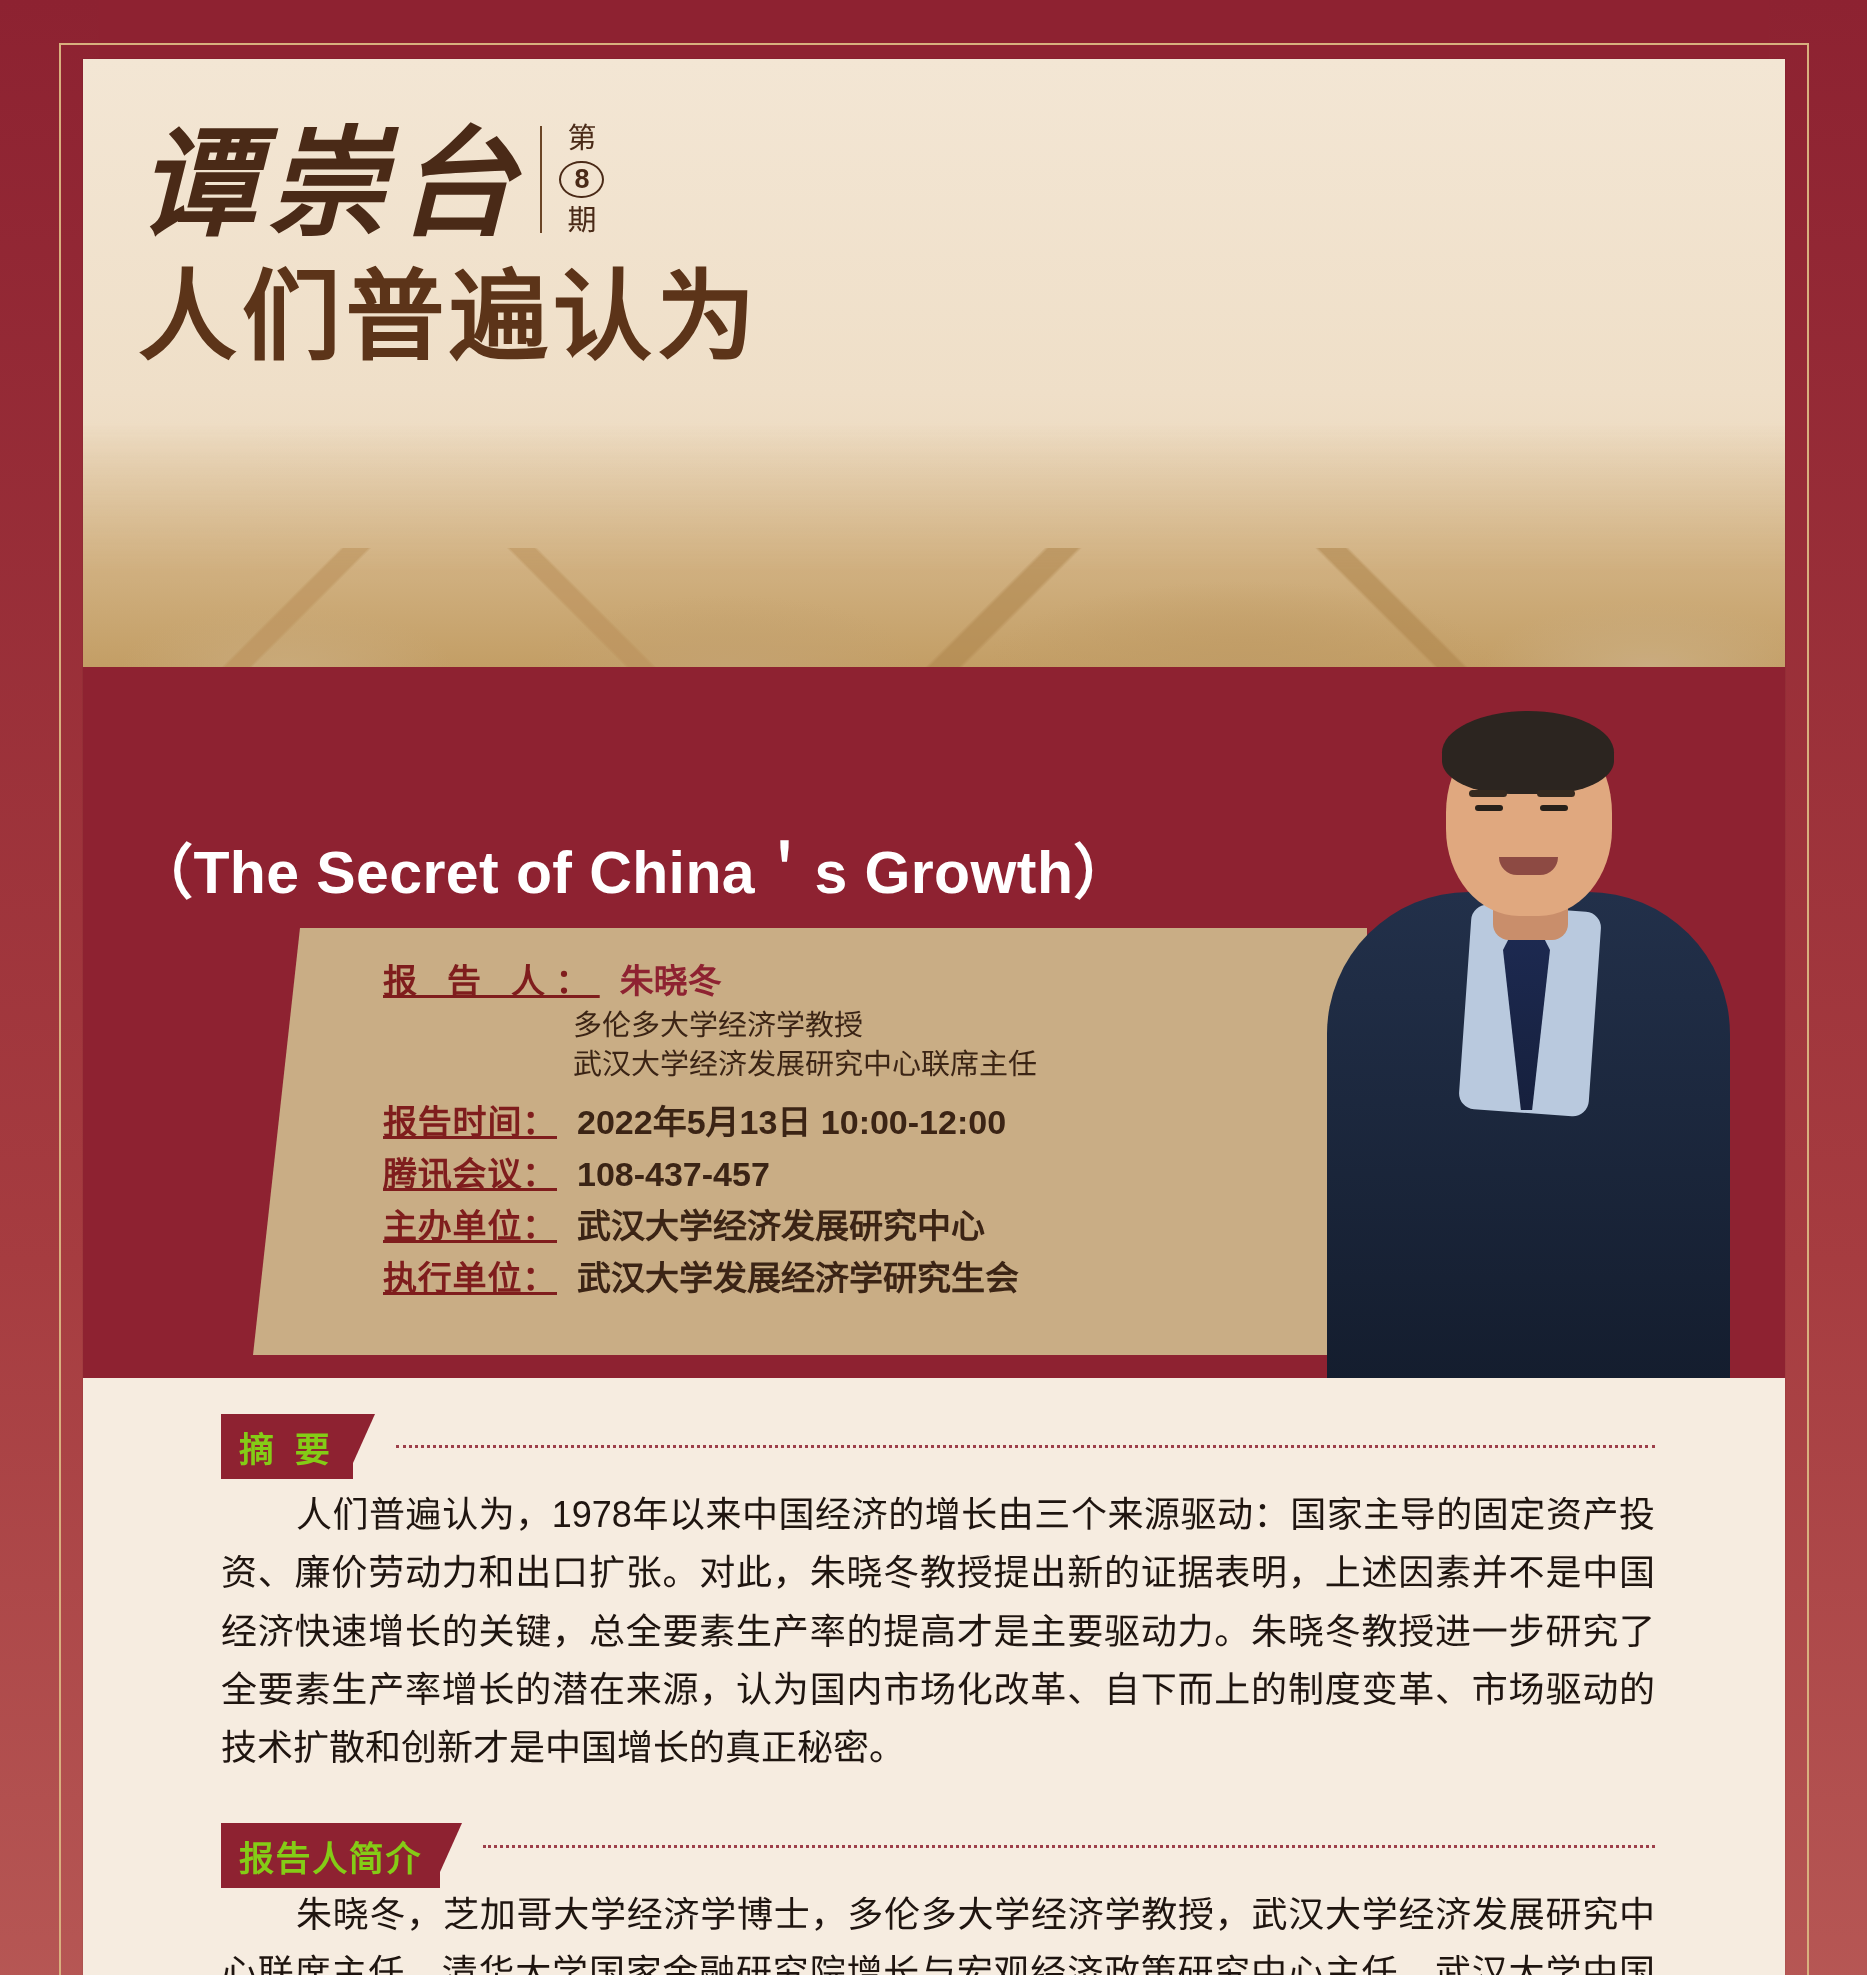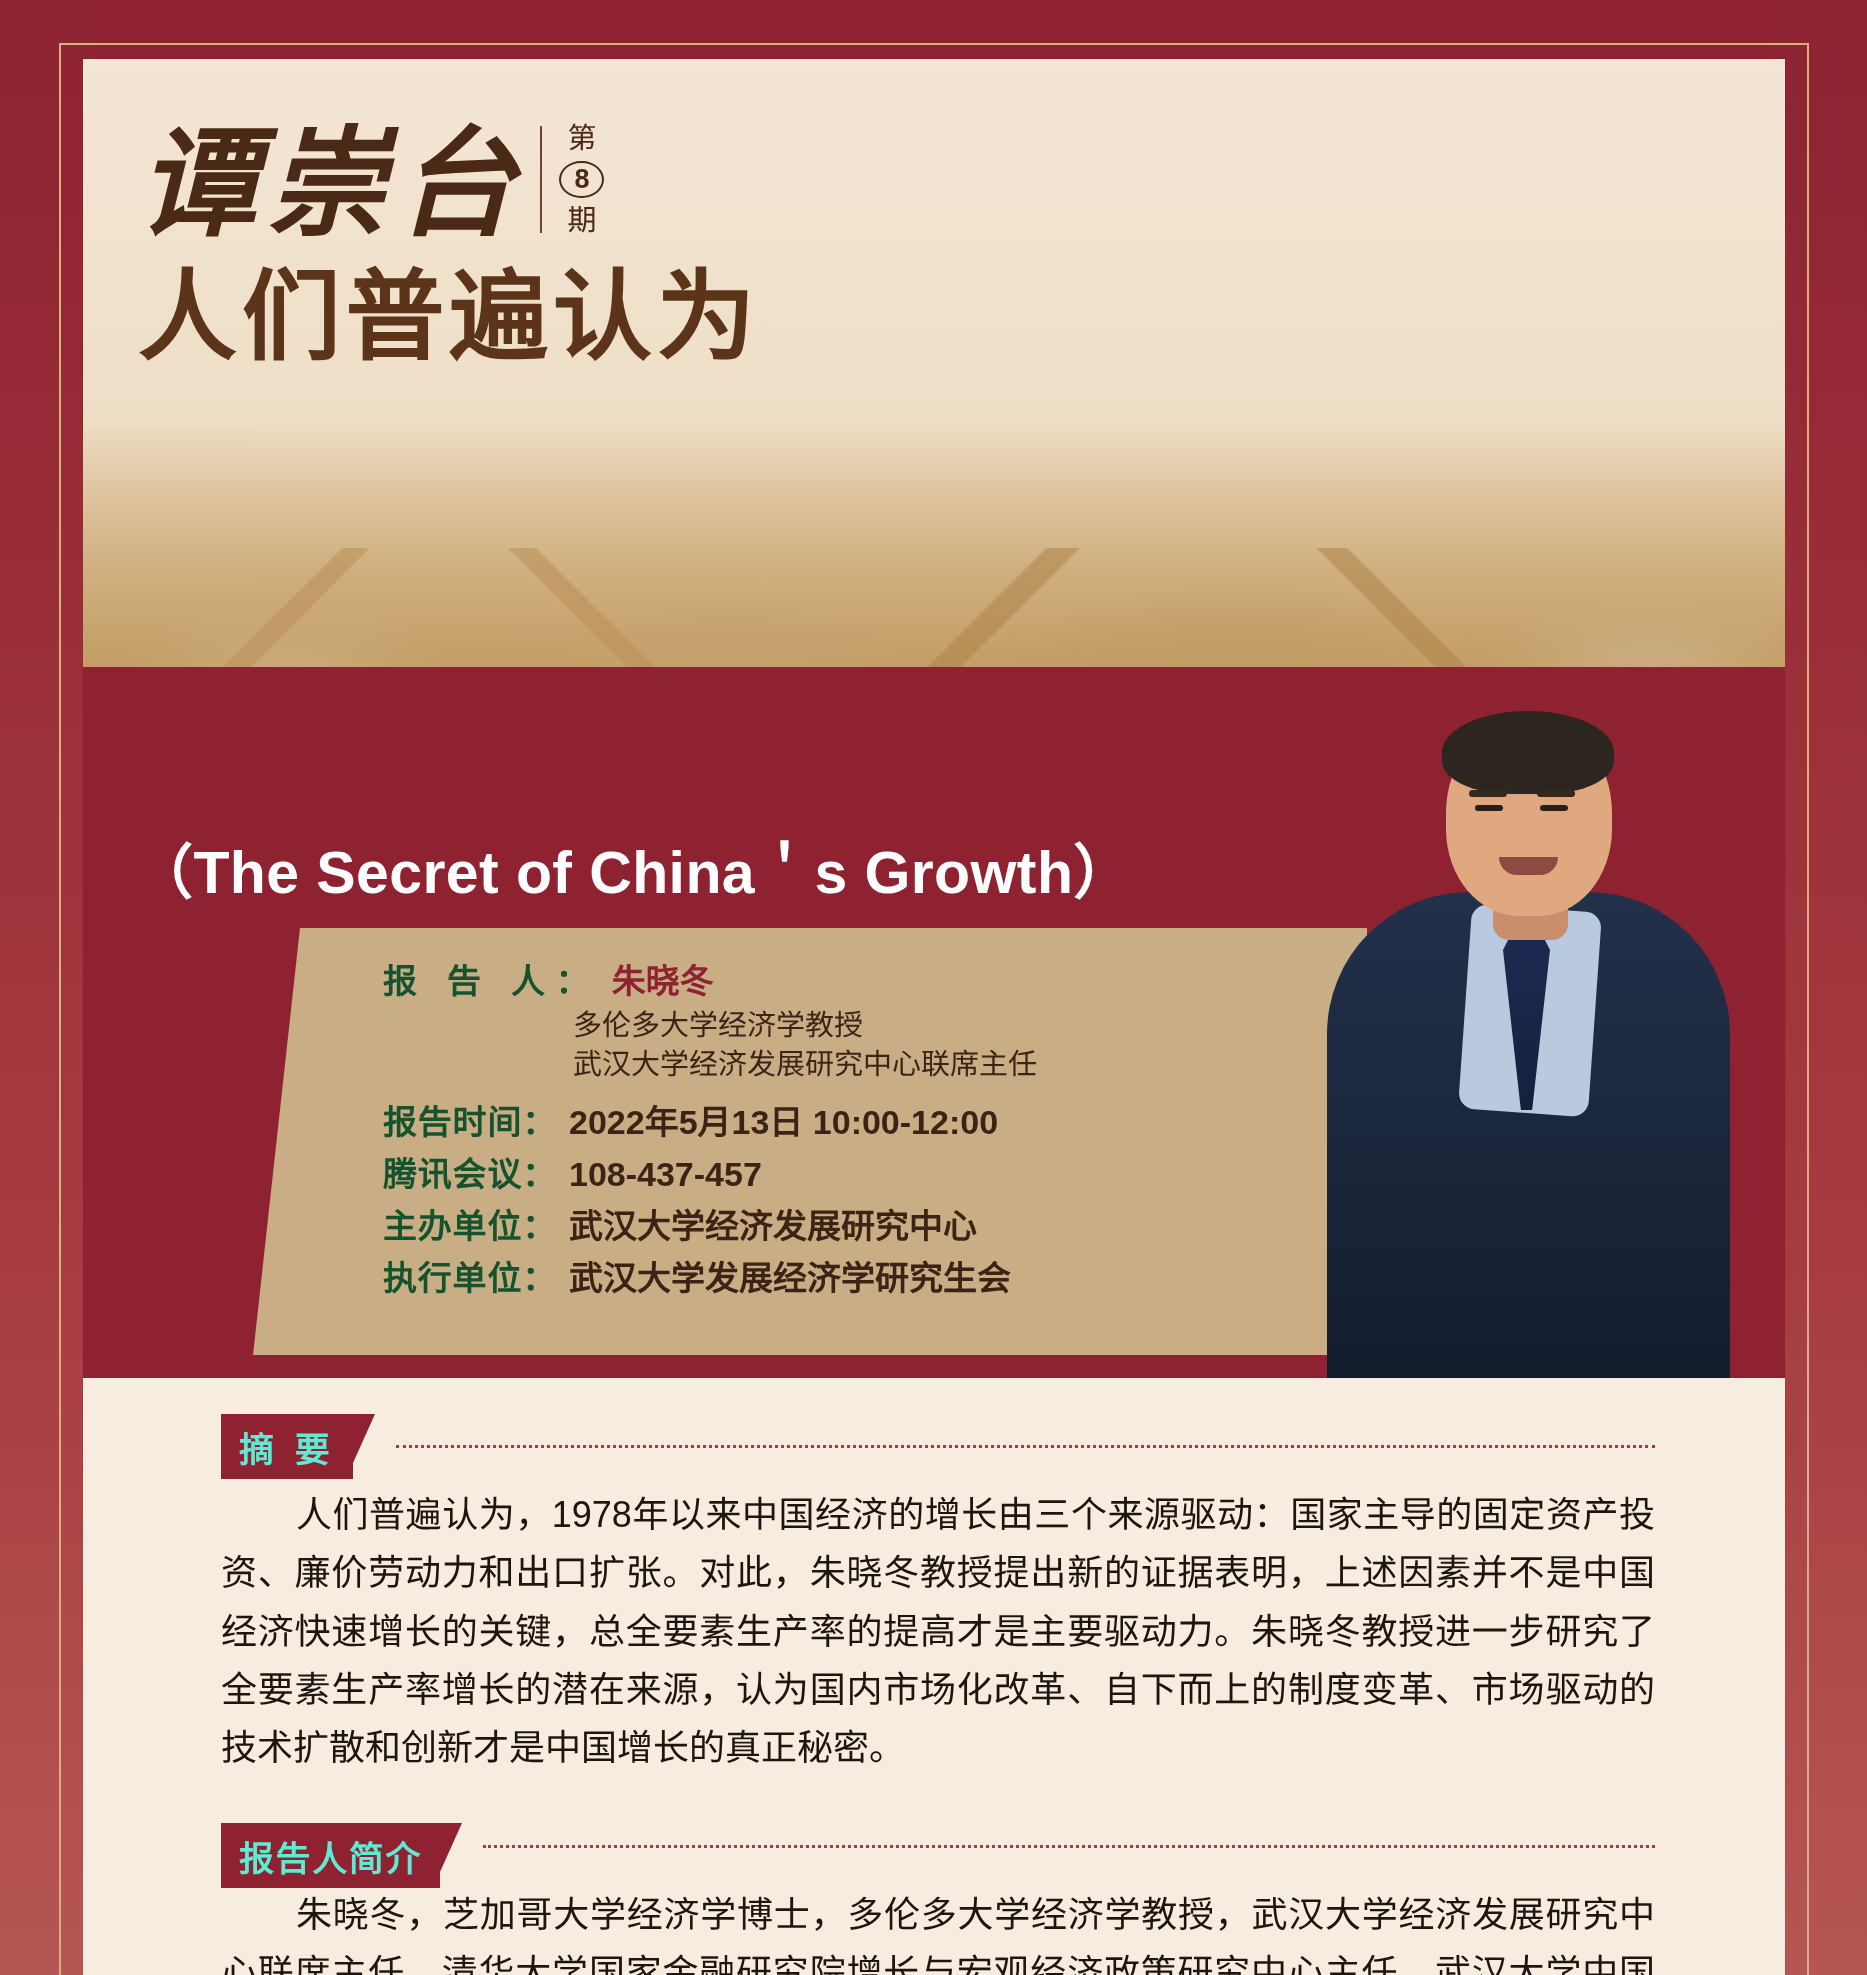--- a/index.html
+++ b/index.html
@@ -185,25 +185,26 @@
     top: 26px;
     color: #2a1a10;
   }
   .row {
     display: flex;
     align-items: baseline;
     margin-bottom: 3.2px;
     white-space: nowrap;
   }
   .lbl {
-    color: #14532d;
+    color: #7f1d1d;
     font-weight: 700;
     font-size: 34px;
     letter-spacing: 0.8px;
-    margin-right: 12px;
+    margin-right: 20px;
+    text-decoration: underline;
   }
   .lbl.spaced { letter-spacing: 10.3px; }
   .val {
     font-size: 34px;
     color: #3b2415;
     font-weight: 700;
   }
   .val.name { color: #8e2231; }
   .sub-line {
     font-size: 29px;
@@ -305,21 +306,21 @@
   .sec-head {
     position: relative;
     margin-left: 138px;
     margin-top: 45px;
     height: 47px;
     display: flex;
     align-items: center;
   }
   .sec-tag {
     background: #8e2231;
-    color: #5eead4;
+    color: #84cc16;
     font-size: 35px;
     font-weight: 700;
     letter-spacing: 5.5px;
     padding: 6.3px 18px 7.1px 18px;
     position: relative;
     white-space: nowrap;
   }
   .sec-tag.wide { letter-spacing: 1.6px; margin-top: 19px; }
   .sec-tag:after {
     content: "";

